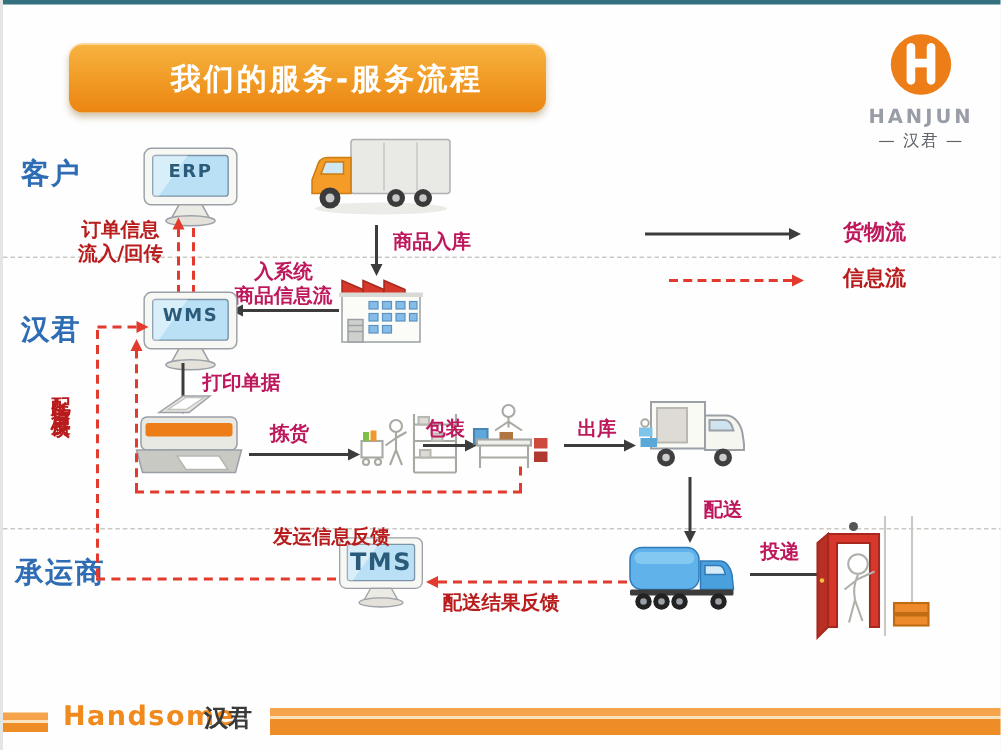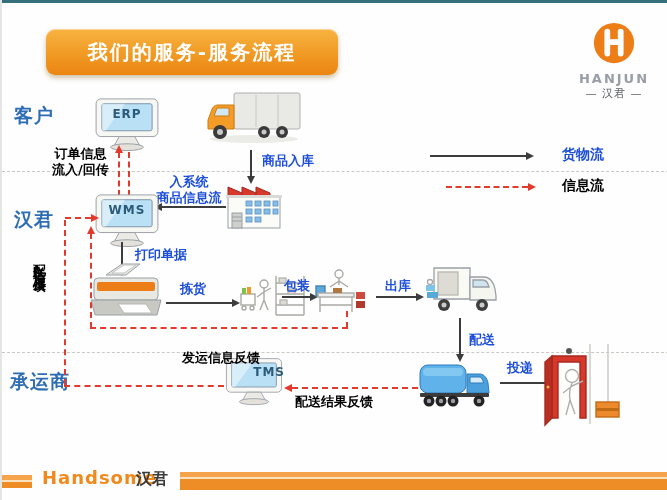--- a/index.html
+++ b/index.html
@@ -3,25 +3,25 @@
 <meta charset="utf-8">
 <style>
   html,body{margin:0;padding:0;background:#f2f1ee;}
   .slide{position:relative;width:667px;height:500px;background:#fefefe;overflow:hidden;
          font-family:"DejaVu Sans",sans-serif;border-left:2px solid #e3e6e4;border-right:2px solid #ccd9dd;}
   .topbar{position:absolute;left:0;top:0;width:667px;height:3px;background:#35707e;}
   .abs{position:absolute;}
   .banner{position:absolute;left:44px;top:29px;width:292px;height:46px;border-radius:9px;
           background:linear-gradient(180deg,#f8b341 0%,#f09a24 55%,#ec8512 100%);
           box-shadow:0 3px 5px rgba(120,80,10,.35), inset 0 1px 0 rgba(255,255,255,.45);
-          color:#fff;font-size:20px;font-weight:bold;text-align:center;line-height:46px;letter-spacing:2px;}
+          color:#fff;font-size:20px;font-weight:bold;text-align:center;line-height:46px;letter-spacing:2px;padding-left:26px;}
   .lane{position:absolute;font-weight:bold;font-size:19px;color:#2e6db4;letter-spacing:1px;}
-  .lbl{position:absolute;font-weight:bold;font-size:13px;color:#1d4ed8;white-space:nowrap;}
+  .lbl{position:absolute;font-weight:bold;font-size:13px;color:#be185d;white-space:nowrap;}
   .lbl.big{font-size:14px;margin-left:20px;}
-  .red{color:#000000;}
+  .red{color:#b91c1c;}
   .two{line-height:16px;text-align:center;white-space:nowrap;}
   .two span{display:block;}
   .vert{writing-mode:vertical-rl;letter-spacing:3px;line-height:14px;}
   .divider{position:absolute;left:0;width:667px;border-top:1px dashed #c9c9c4;}
   .lh{position:absolute;height:0;border-top:2px solid #3c3c3c;}
   .lv{position:absolute;width:0;border-left:2px solid #3c3c3c;}
   .lh.dsh{border-top:2px dashed #e23b2e;}
   .lv.dsh{border-left:2px dashed #e23b2e;}
   .ah{position:absolute;width:0;height:0;}
   .ah.r{border-top:4px solid transparent;border-bottom:4px solid transparent;border-left:8px solid #3c3c3c;}
@@ -277,21 +277,21 @@
   </div>
 
   <div class="monitor" style="left:221px;top:356px;width:62px;">
     <svg width="62" height="50" viewBox="0 0 72 58">
       <path d="M9 3 h54 a5 5 0 0 1 5 5 v29 a5 5 0 0 1 -5 5 h-54 a5 5 0 0 1 -5 -5 v-29 a5 5 0 0 1 5 -5 Z" fill="#f7f7f3" stroke="#9aa0a6"></path>
       <rect x="10" y="8" width="52" height="28" rx="2" fill="#b9e0f5" stroke="#7d93a8"></rect>
       <path d="M10 8 L34 8 L14 36 L10 36 Z" fill="#ffffff" opacity="0.45"></path>
       <path d="M28 42 h16 l5 9 h-26 Z" fill="#eceae4" stroke="#9aa0a6"></path>
       <ellipse cx="36" cy="53" rx="17" ry="3.5" fill="#e3e1da" stroke="#9aa0a6"></ellipse>
     </svg>
-    <span class="screen" style="top:9px;font-size:12px;text-align:right;">TMS</span>
+    <span class="screen" style="top:9px;font-size:16px;">TMS</span>
   </div>
 
   <div class="lh dsh" style="left:62px;top:385px;width:160px;"></div>
   <div class="lv dsh" style="left:62px;top:220px;height:165px;"></div>
   <div class="lh dsh" style="left:63px;top:217px;width:26px;"></div>
   <div class="ah rd r" style="left:89px;top:214px;"></div>
   <div class="lbl red vert" style="left:30px;top:254px;">配送信息反馈</div>
 
   <div class="lv dsh" style="left:344px;top:311px;height:17px;"></div>
   <div class="lh dsh" style="left:88px;top:327px;width:258px;"></div>

